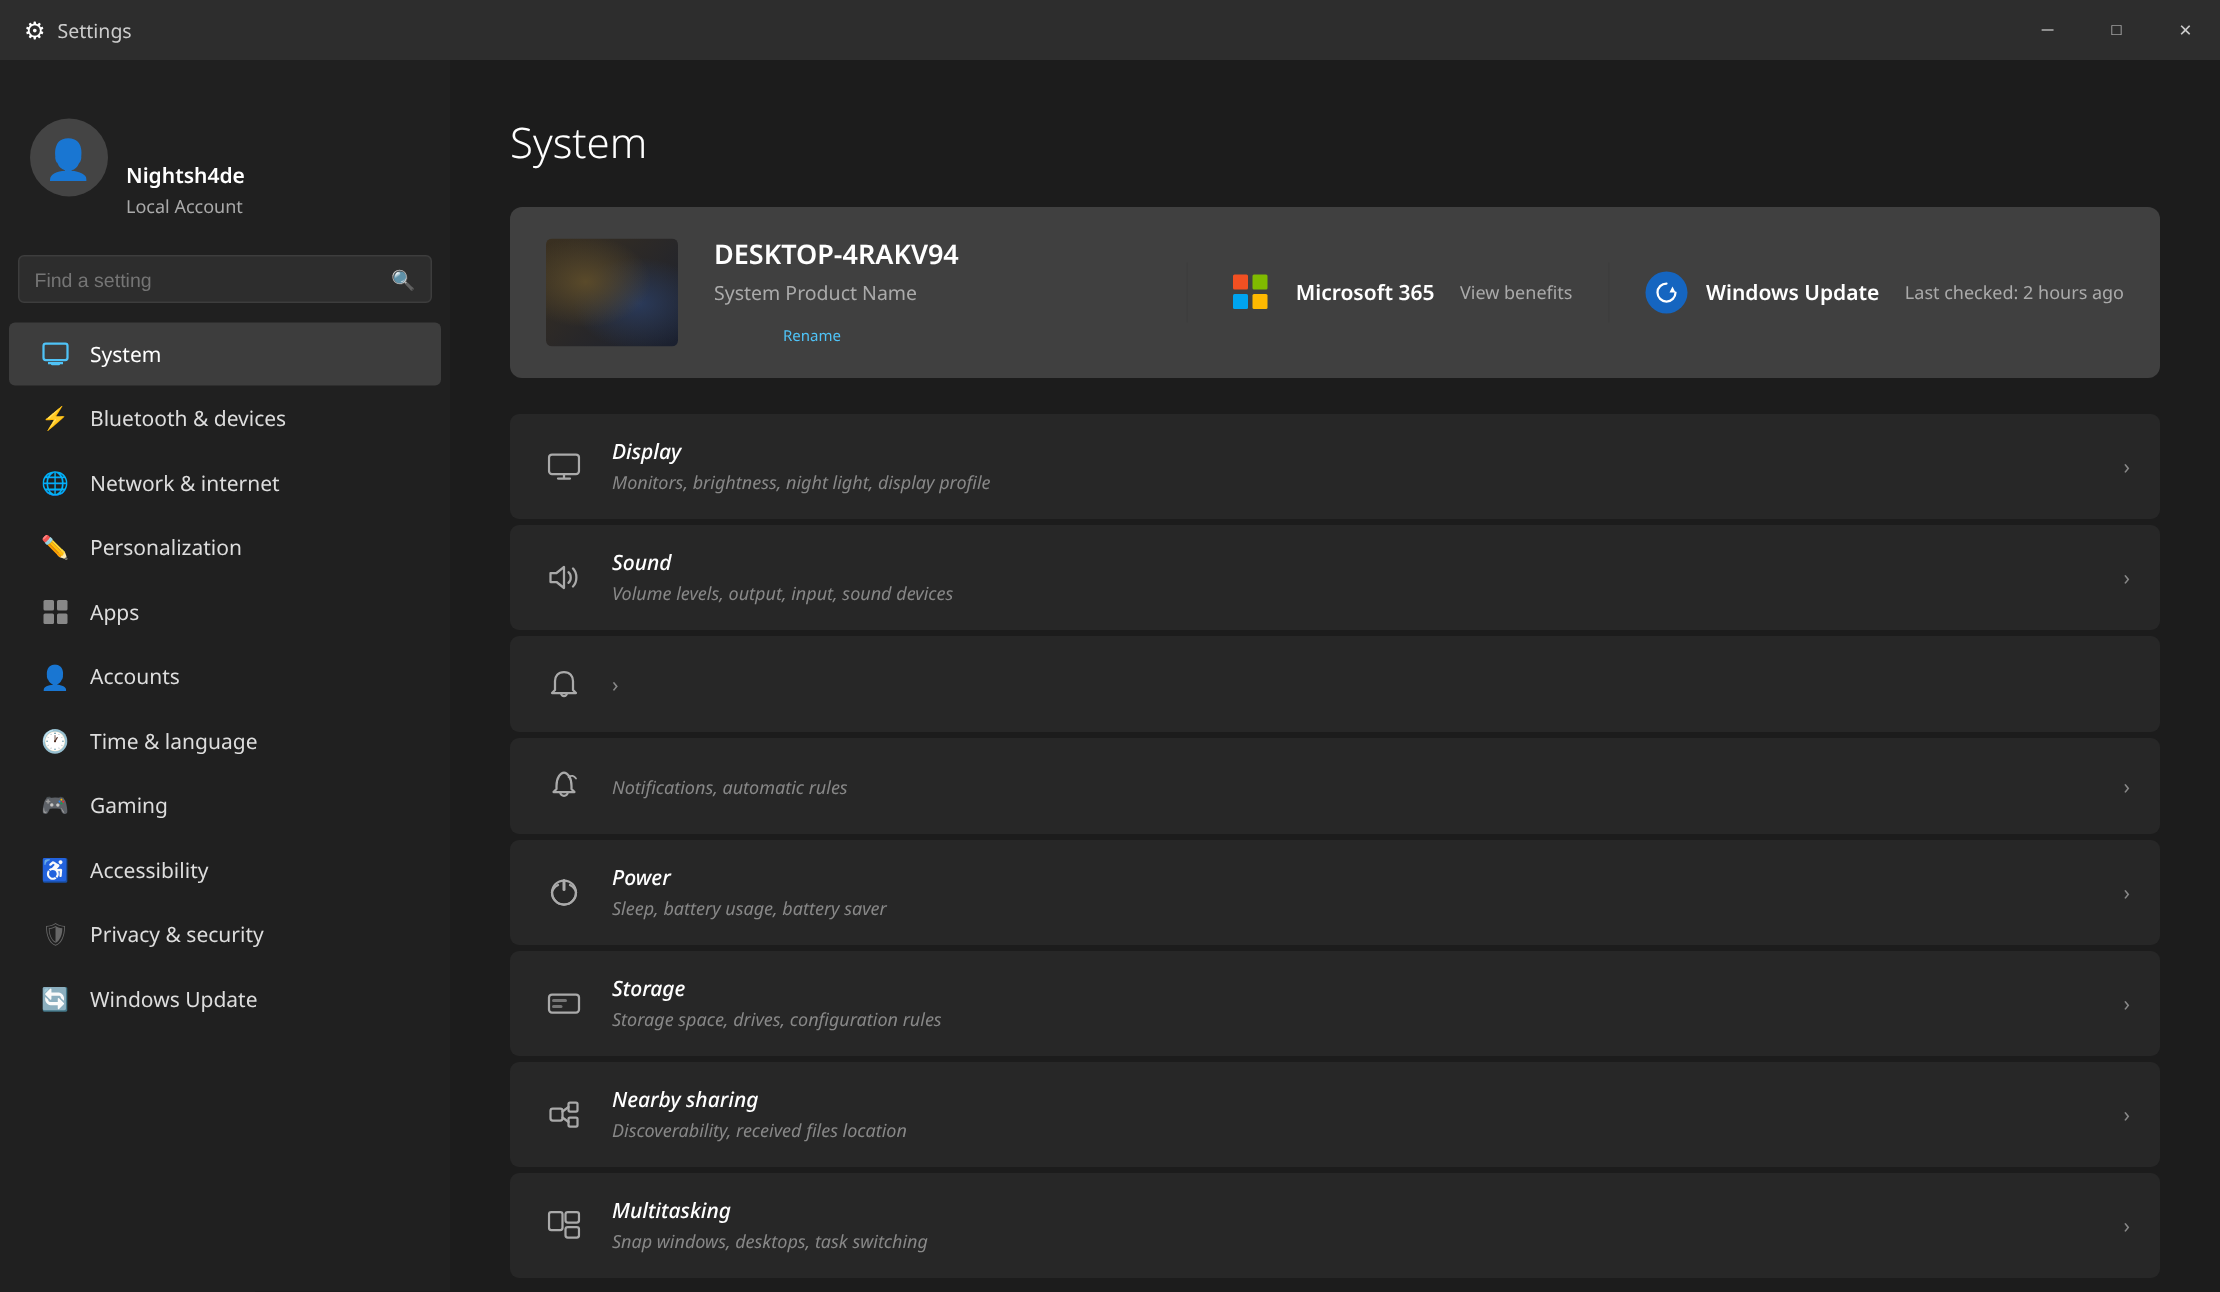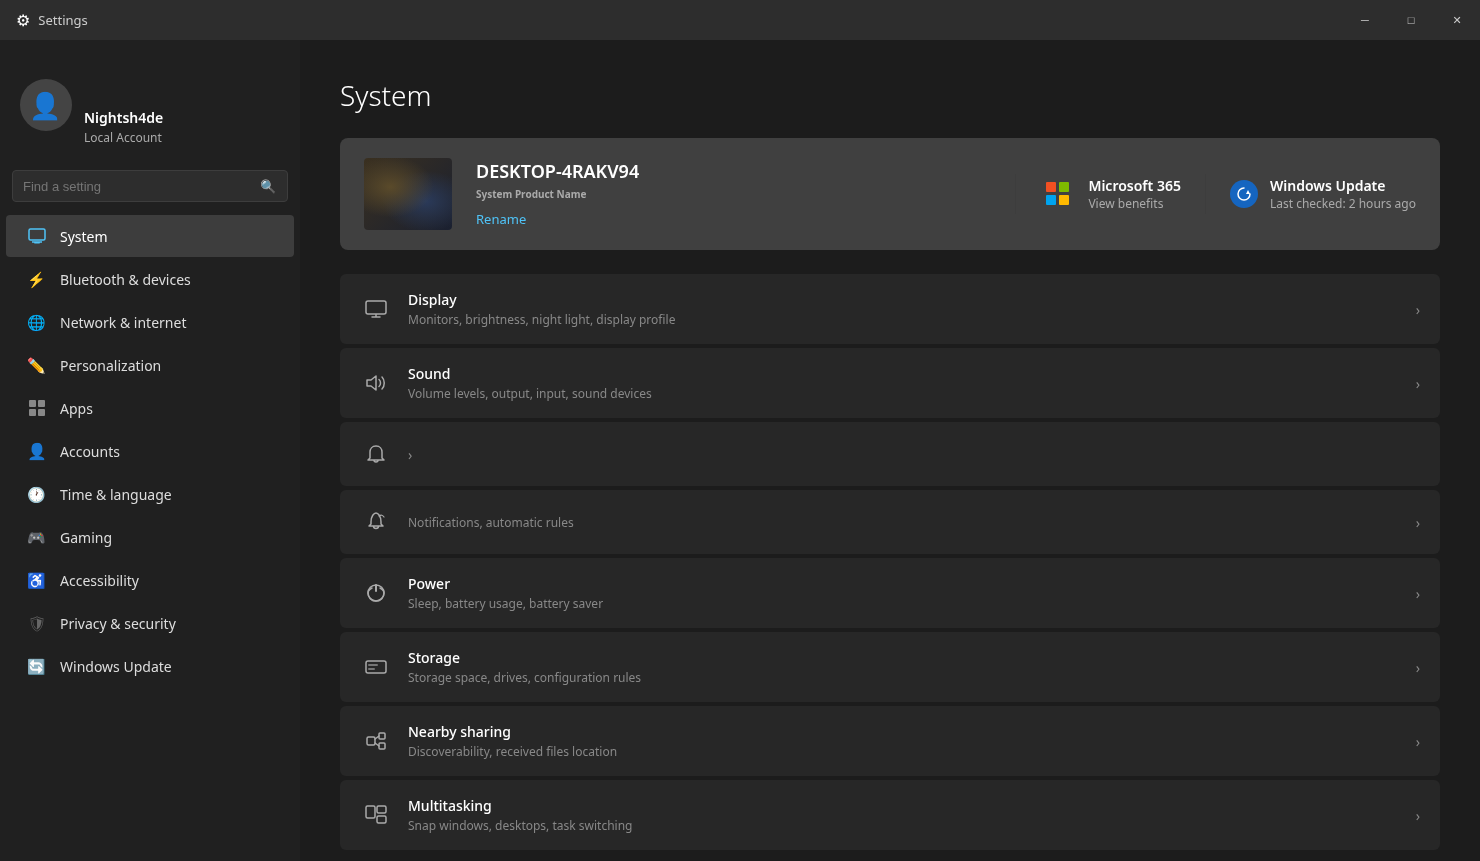--- a/index.html
+++ b/index.html
@@ -184,30 +184,30 @@
         linear-gradient(135deg, #3a3020 0%, #1a2030 100%);
     }
     .device-info { flex: 1; }
     .device-name {
       font-size: 18px;
       font-weight: 600;
       color: #ffffff;
       margin-bottom: 4px;
     }
     .device-type {
-      font-size: 10px;
+      font-size: 13px;
       color: #aaaaaa;
       margin-bottom: 6px;
-      font-weight: bold;
     }
     .rename-link {
       color: #4fc3f7;
-      font-size: 13px;
+      font-size: 10px;
       cursor: pointer;
       text-decoration: none;
+      margin-left: 46px;
     }
     .service-item {
       display: flex;
       align-items: center;
       gap: 12px;
       cursor: pointer;
     }
     .service-icon {
       width: 36px;
       height: 36px;
@@ -222,21 +222,21 @@
       grid-template-columns: 1fr 1fr;
       gap: 2px;
       width: 24px;
       height: 24px;
     }
     .ms365-tile {
       width: 10px;
       height: 10px;
       border-radius: 1px;
     }
-    .service-text { display: flex; flex-direction: column; }
+    .service-text { display: flex; flex-direction: row; gap: 17px; }
     .service-name { font-size: 14px; font-weight: 600; color: #ffffff; }
     .service-desc { font-size: 12px; color: #aaaaaa; }
     .service-divider {
       width: 1px;
       height: 40px;
       background: #3d3d3d;
     }
     .settings-list {
       display: flex;
       flex-direction: column;
@@ -255,21 +255,21 @@
     .settings-item-icon {
       width: 32px;
       height: 32px;
       display: flex;
       align-items: center;
       justify-content: center;
       font-size: 20px;
       color: #cccccc;
       flex-shrink: 0;
     }
-    .settings-item-text { flex: 1; }
+    .settings-item-text { flex: 1; font-style: italic; }
     .settings-item-title {
       font-size: 14px;
       font-weight: 500;
       color: #ffffff;
       margin-bottom: 2px;
     }
     .settings-item-desc {
       font-size: 12px;
       color: #888888;
     }

